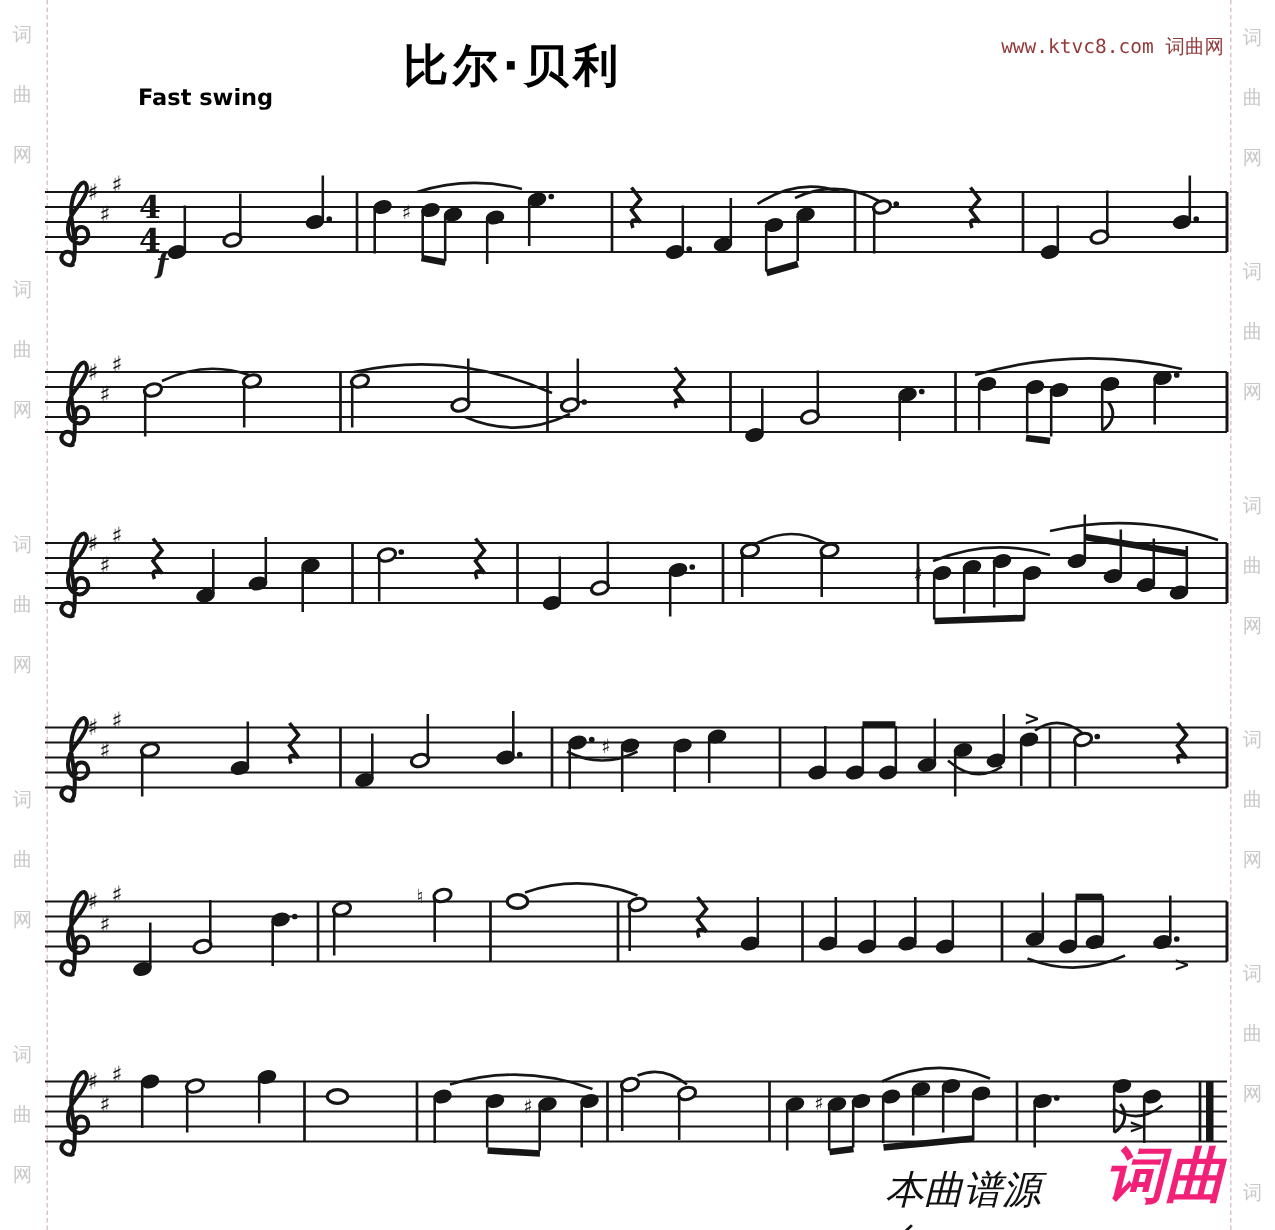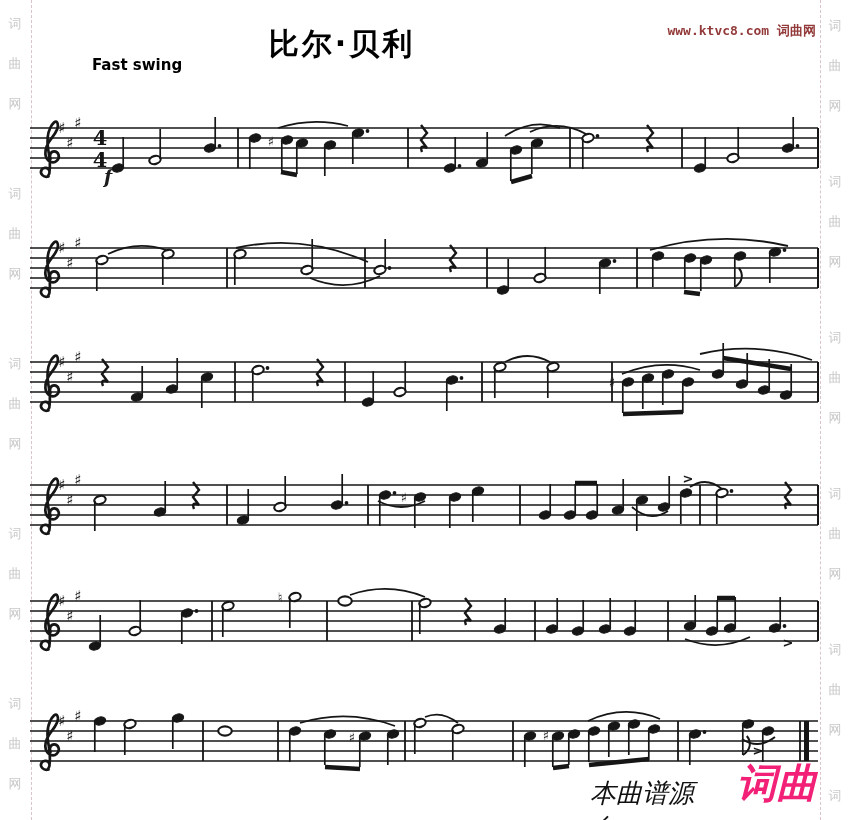--- a/index.html
+++ b/index.html
@@ -89,21 +89,21 @@
       </div>
       <div class="wm-group" style="top: 776px;">
         <span style="color: rgb(201, 201, 201);">词</span>
         <span style="color: rgb(201, 201, 201);">曲</span>
       </div>
     </div>
   <div class="dash-border left"></div>
   <div class="dash-border right"></div>
 
   <div class="title">比尔·贝利</div>
-  <div class="site-link" id="site-link" style="color: rgb(147, 58, 58); font-weight: bold;">www.ktvc8.com 词曲网</div>
+  <div class="site-link" id="site-link" style="color: rgb(147, 58, 58);">www.ktvc8.com 词曲网</div>
   <div class="tempo">Fast swing</div>
   <div class="dynamic">f</div>
 
   <svg id="score" width="850" height="820">
       <line x1="30" x2="818" y1="128" y2="128" stroke="#161616" stroke-width="1.3"></line>
       <line x1="30" x2="818" y1="138" y2="138" stroke="#161616" stroke-width="1.3"></line>
       <line x1="30" x2="818" y1="148" y2="148" stroke="#161616" stroke-width="1.3"></line>
       <line x1="30" x2="818" y1="158" y2="158" stroke="#161616" stroke-width="1.3"></line>
       <line x1="30" x2="818" y1="168" y2="168" stroke="#161616" stroke-width="1.3"></line>
       <line x1="238" x2="238" y1="128" y2="168" stroke="#161616" stroke-width="1.8"></line>

